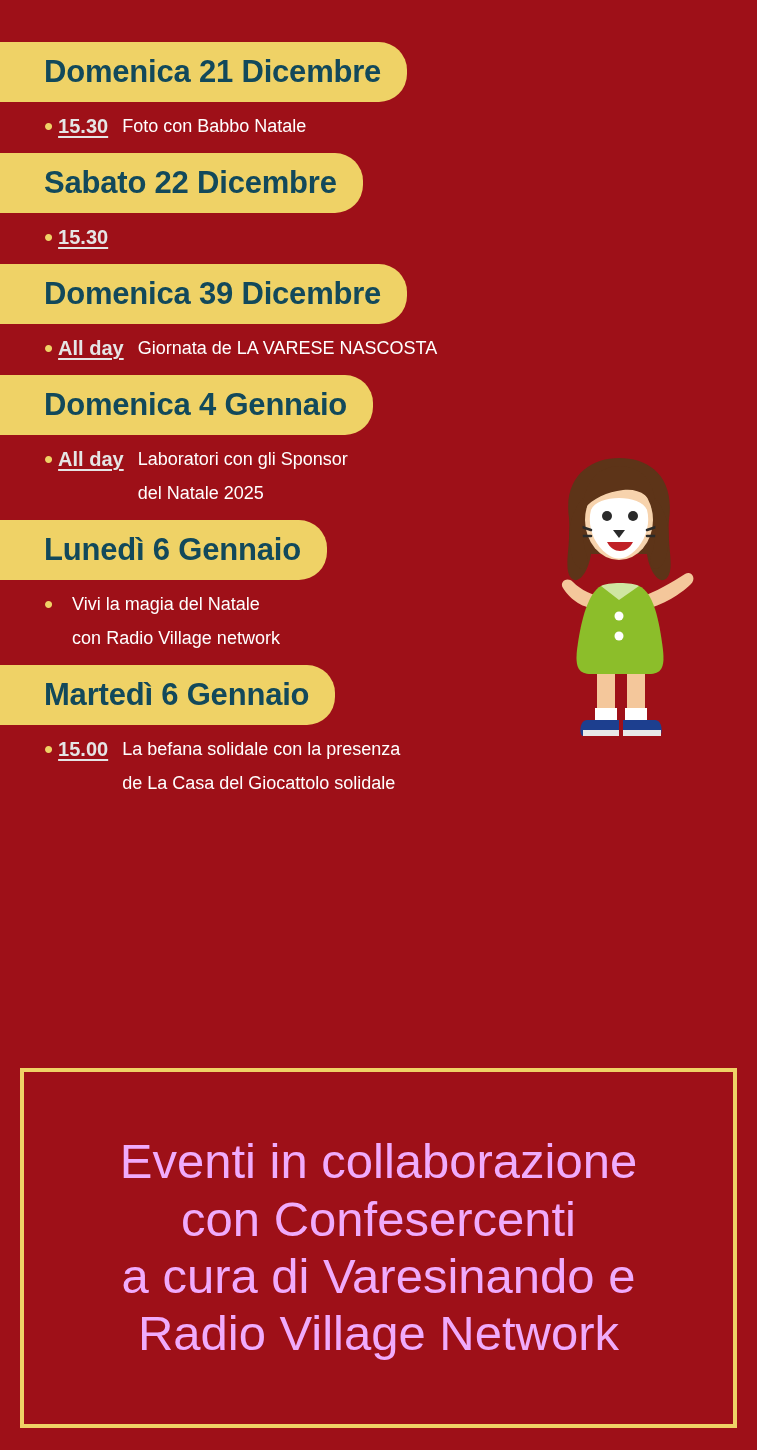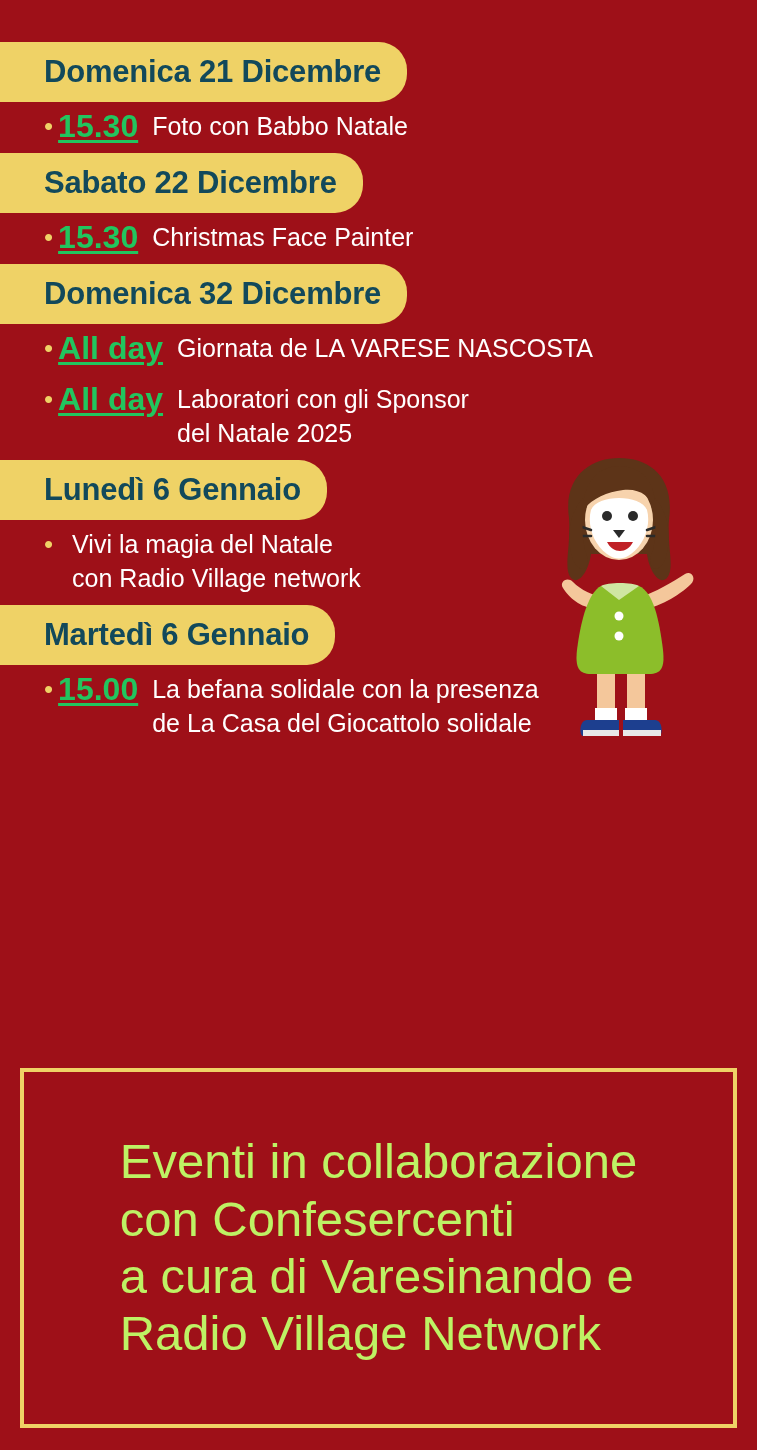--- a/index.html
+++ b/index.html
@@ -57,33 +57,33 @@
 
   .bullet {
     color: #efd266;
     font-size: 26px;
     line-height: 34px;
     margin-right: 5px;
     flex: none;
   }
 
   .time {
-    color: #22c55e;
+    color: #e5e5e5;
     font-weight: bold;
-    font-size: 32px;
+    font-size: 20px;
     line-height: 34px;
     text-decoration: underline;
     text-underline-offset: 3px;
     white-space: nowrap;
     flex: none;
   }
 
   .desc {
     color: #ffffff;
-    font-size: 25px;
+    font-size: 18px;
     line-height: 34px;
     margin-left: 14px;
     white-space: pre-line;
   }
 
   
   .girl {
     position: absolute;
     right: 58px;
     top: 458px;
@@ -98,24 +98,24 @@
     width: 717px;
     height: 360px;
     box-sizing: border-box;
     border: 4px solid #efd266;
     display: flex;
     align-items: center;
     justify-content: center;
   }
 
   .footer-text {
-    color: #bef264;
+    color: #f0abfc;
     font-size: 49px;
     line-height: 1.17;
-    text-align: left;
+    text-align: center;
     white-space: pre-line;
     font-weight: normal;
     padding: 0 10px;
   }
 </style>
 </head>
 <body>
 
 <div class="poster">
 
@@ -128,34 +128,34 @@
         <span class="time">15.30</span>
         <span class="desc">Foto con Babbo Natale</span>
       </div>
     </div>
 
     <div class="event">
       <div class="day-pill">Sabato 22 Dicembre</div>
       <div class="detail">
         <span class="bullet">•</span>
         <span class="time">15.30</span>
-        <span class="desc">Christmas Face Painter</span>
-      </div>
-    </div>
-
-    <div class="event">
-      <div class="day-pill">Domenica 32 Dicembre</div>
+      </div>
+    </div>
+
+    <div class="event">
+      <div class="day-pill">Domenica 39 Dicembre</div>
       <div class="detail">
         <span class="bullet">•</span>
         <span class="time">All day</span>
         <span class="desc">Giornata de LA VARESE NASCOSTA</span>
       </div>
     </div>
 
     <div class="event">
+      <div class="day-pill">Domenica 4 Gennaio</div>
       <div class="detail">
         <span class="bullet">•</span>
         <span class="time">All day</span>
         <span class="desc">Laboratori con gli Sponsor
    del Natale 2025</span>
       </div>
     </div>
 
     <div class="event">
       <div class="day-pill">Lunedì 6 Gennaio</div>

